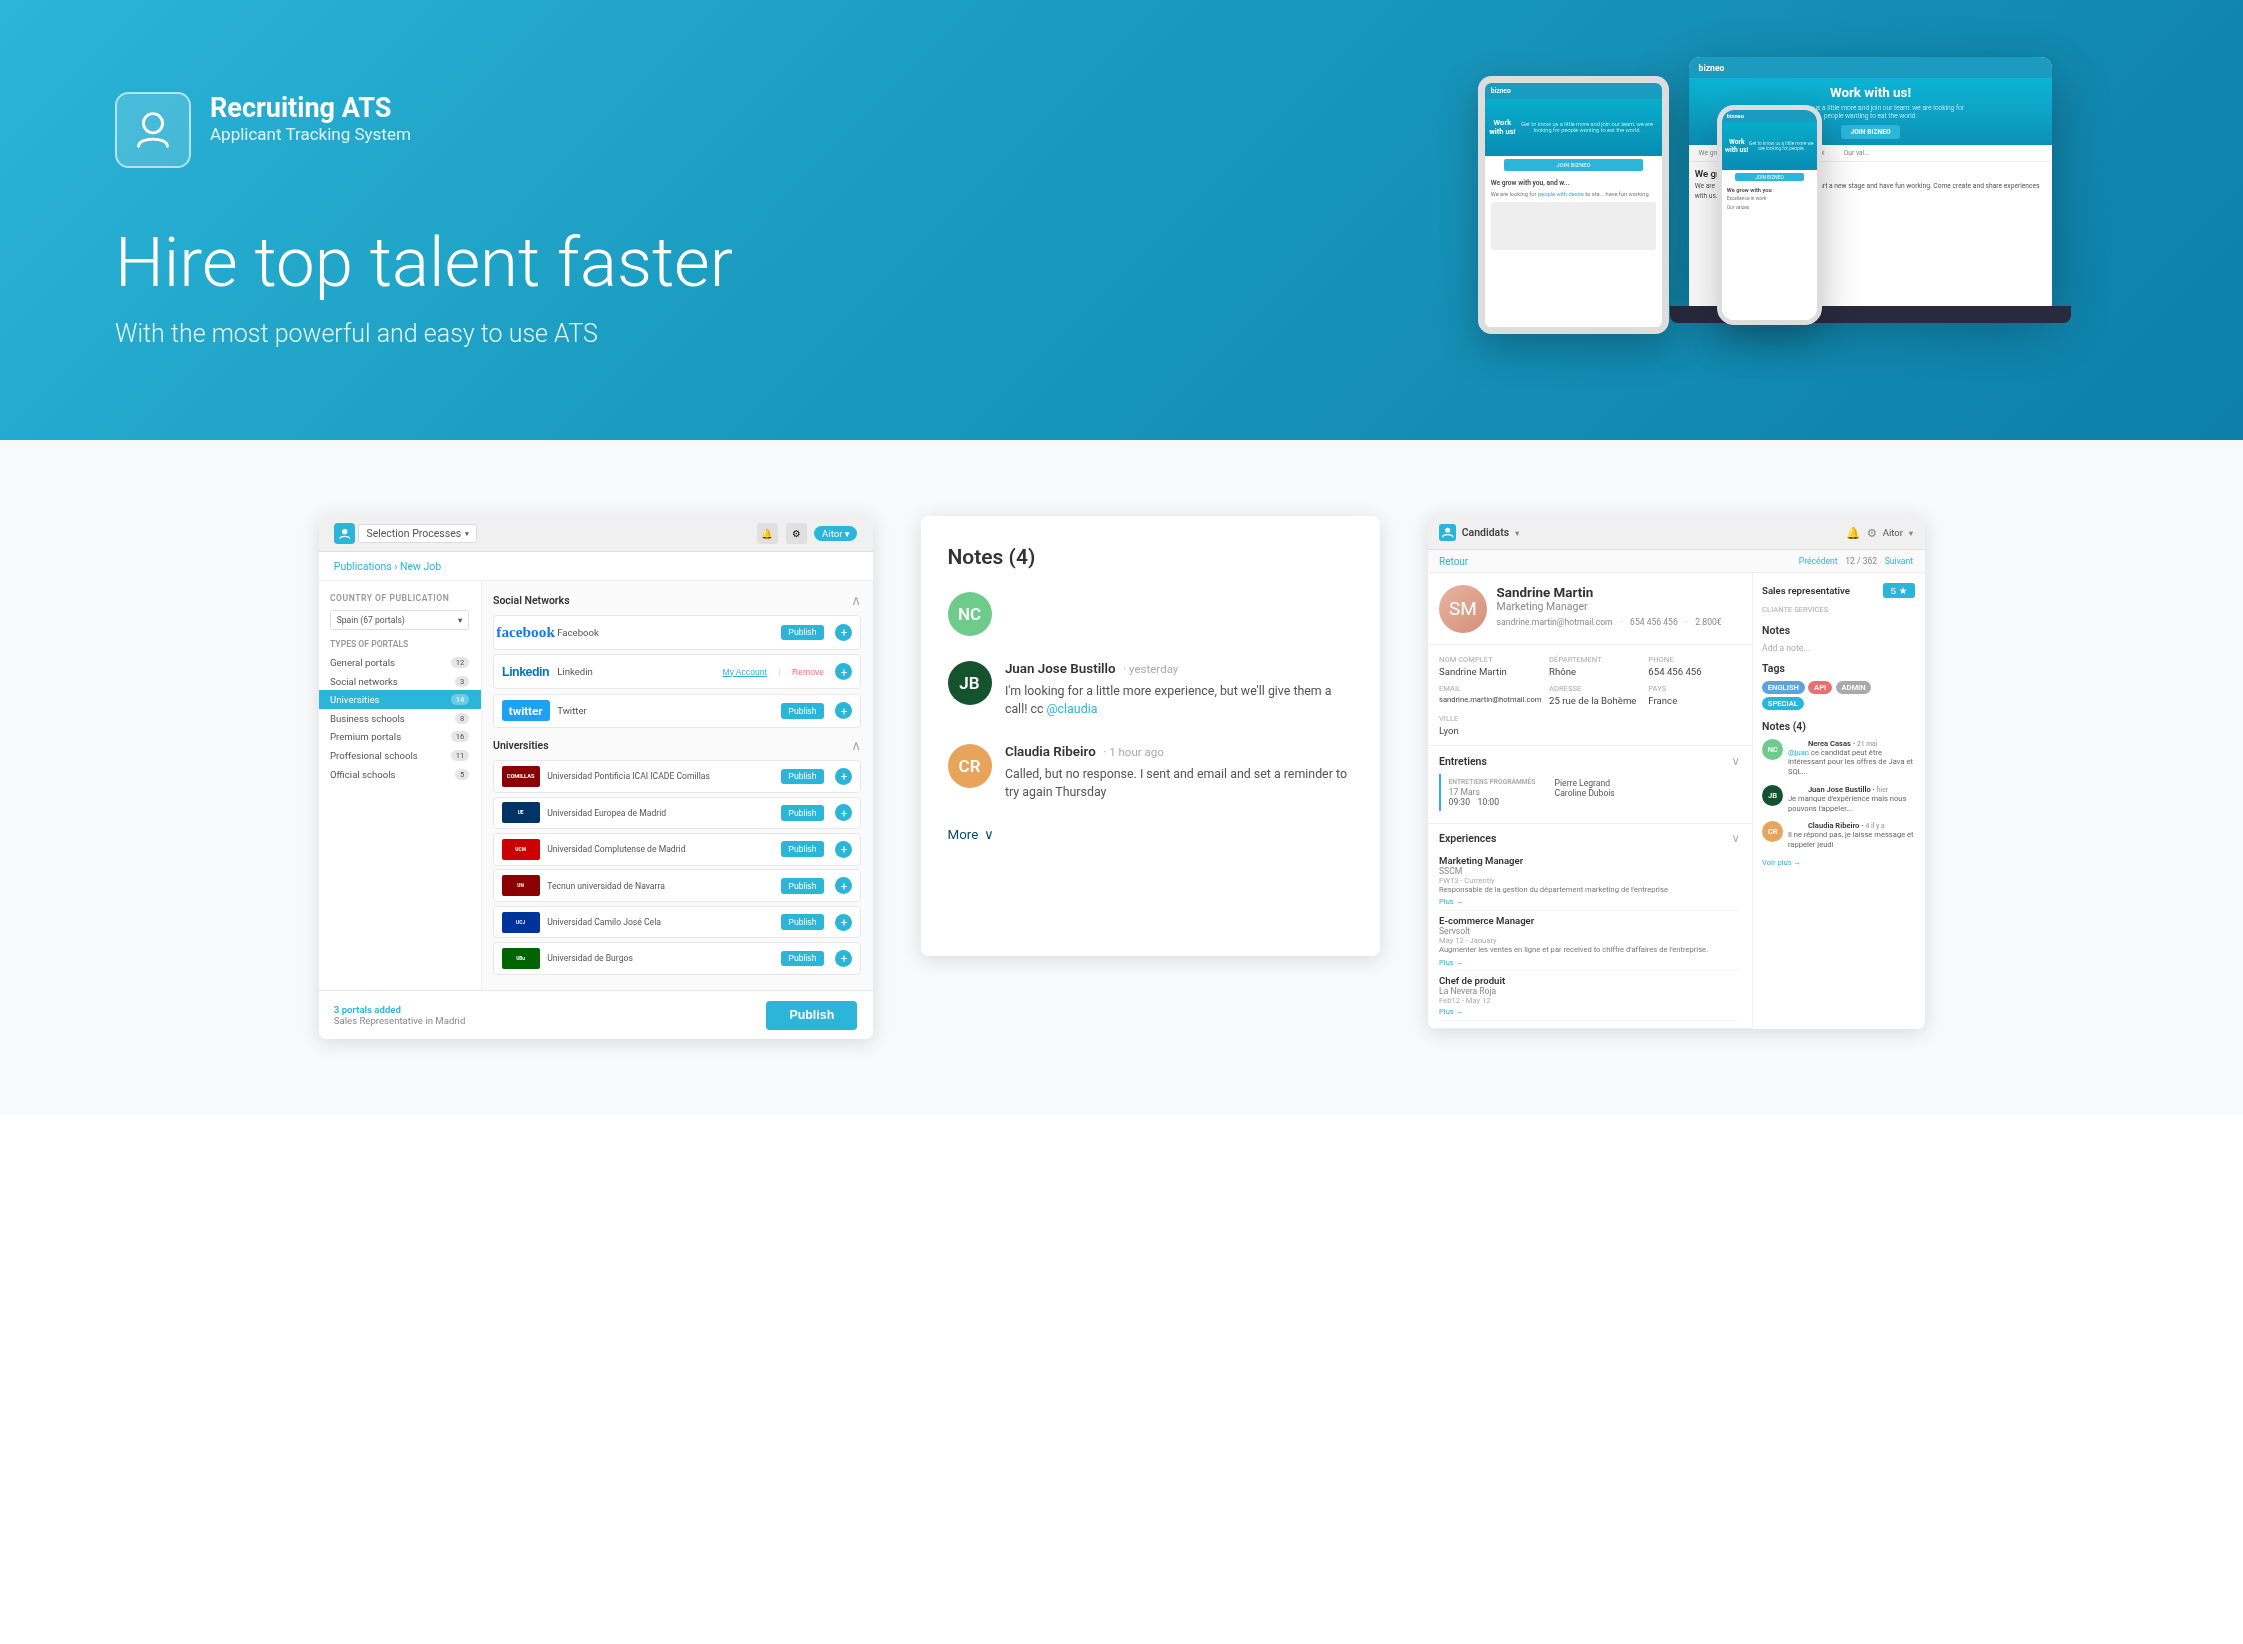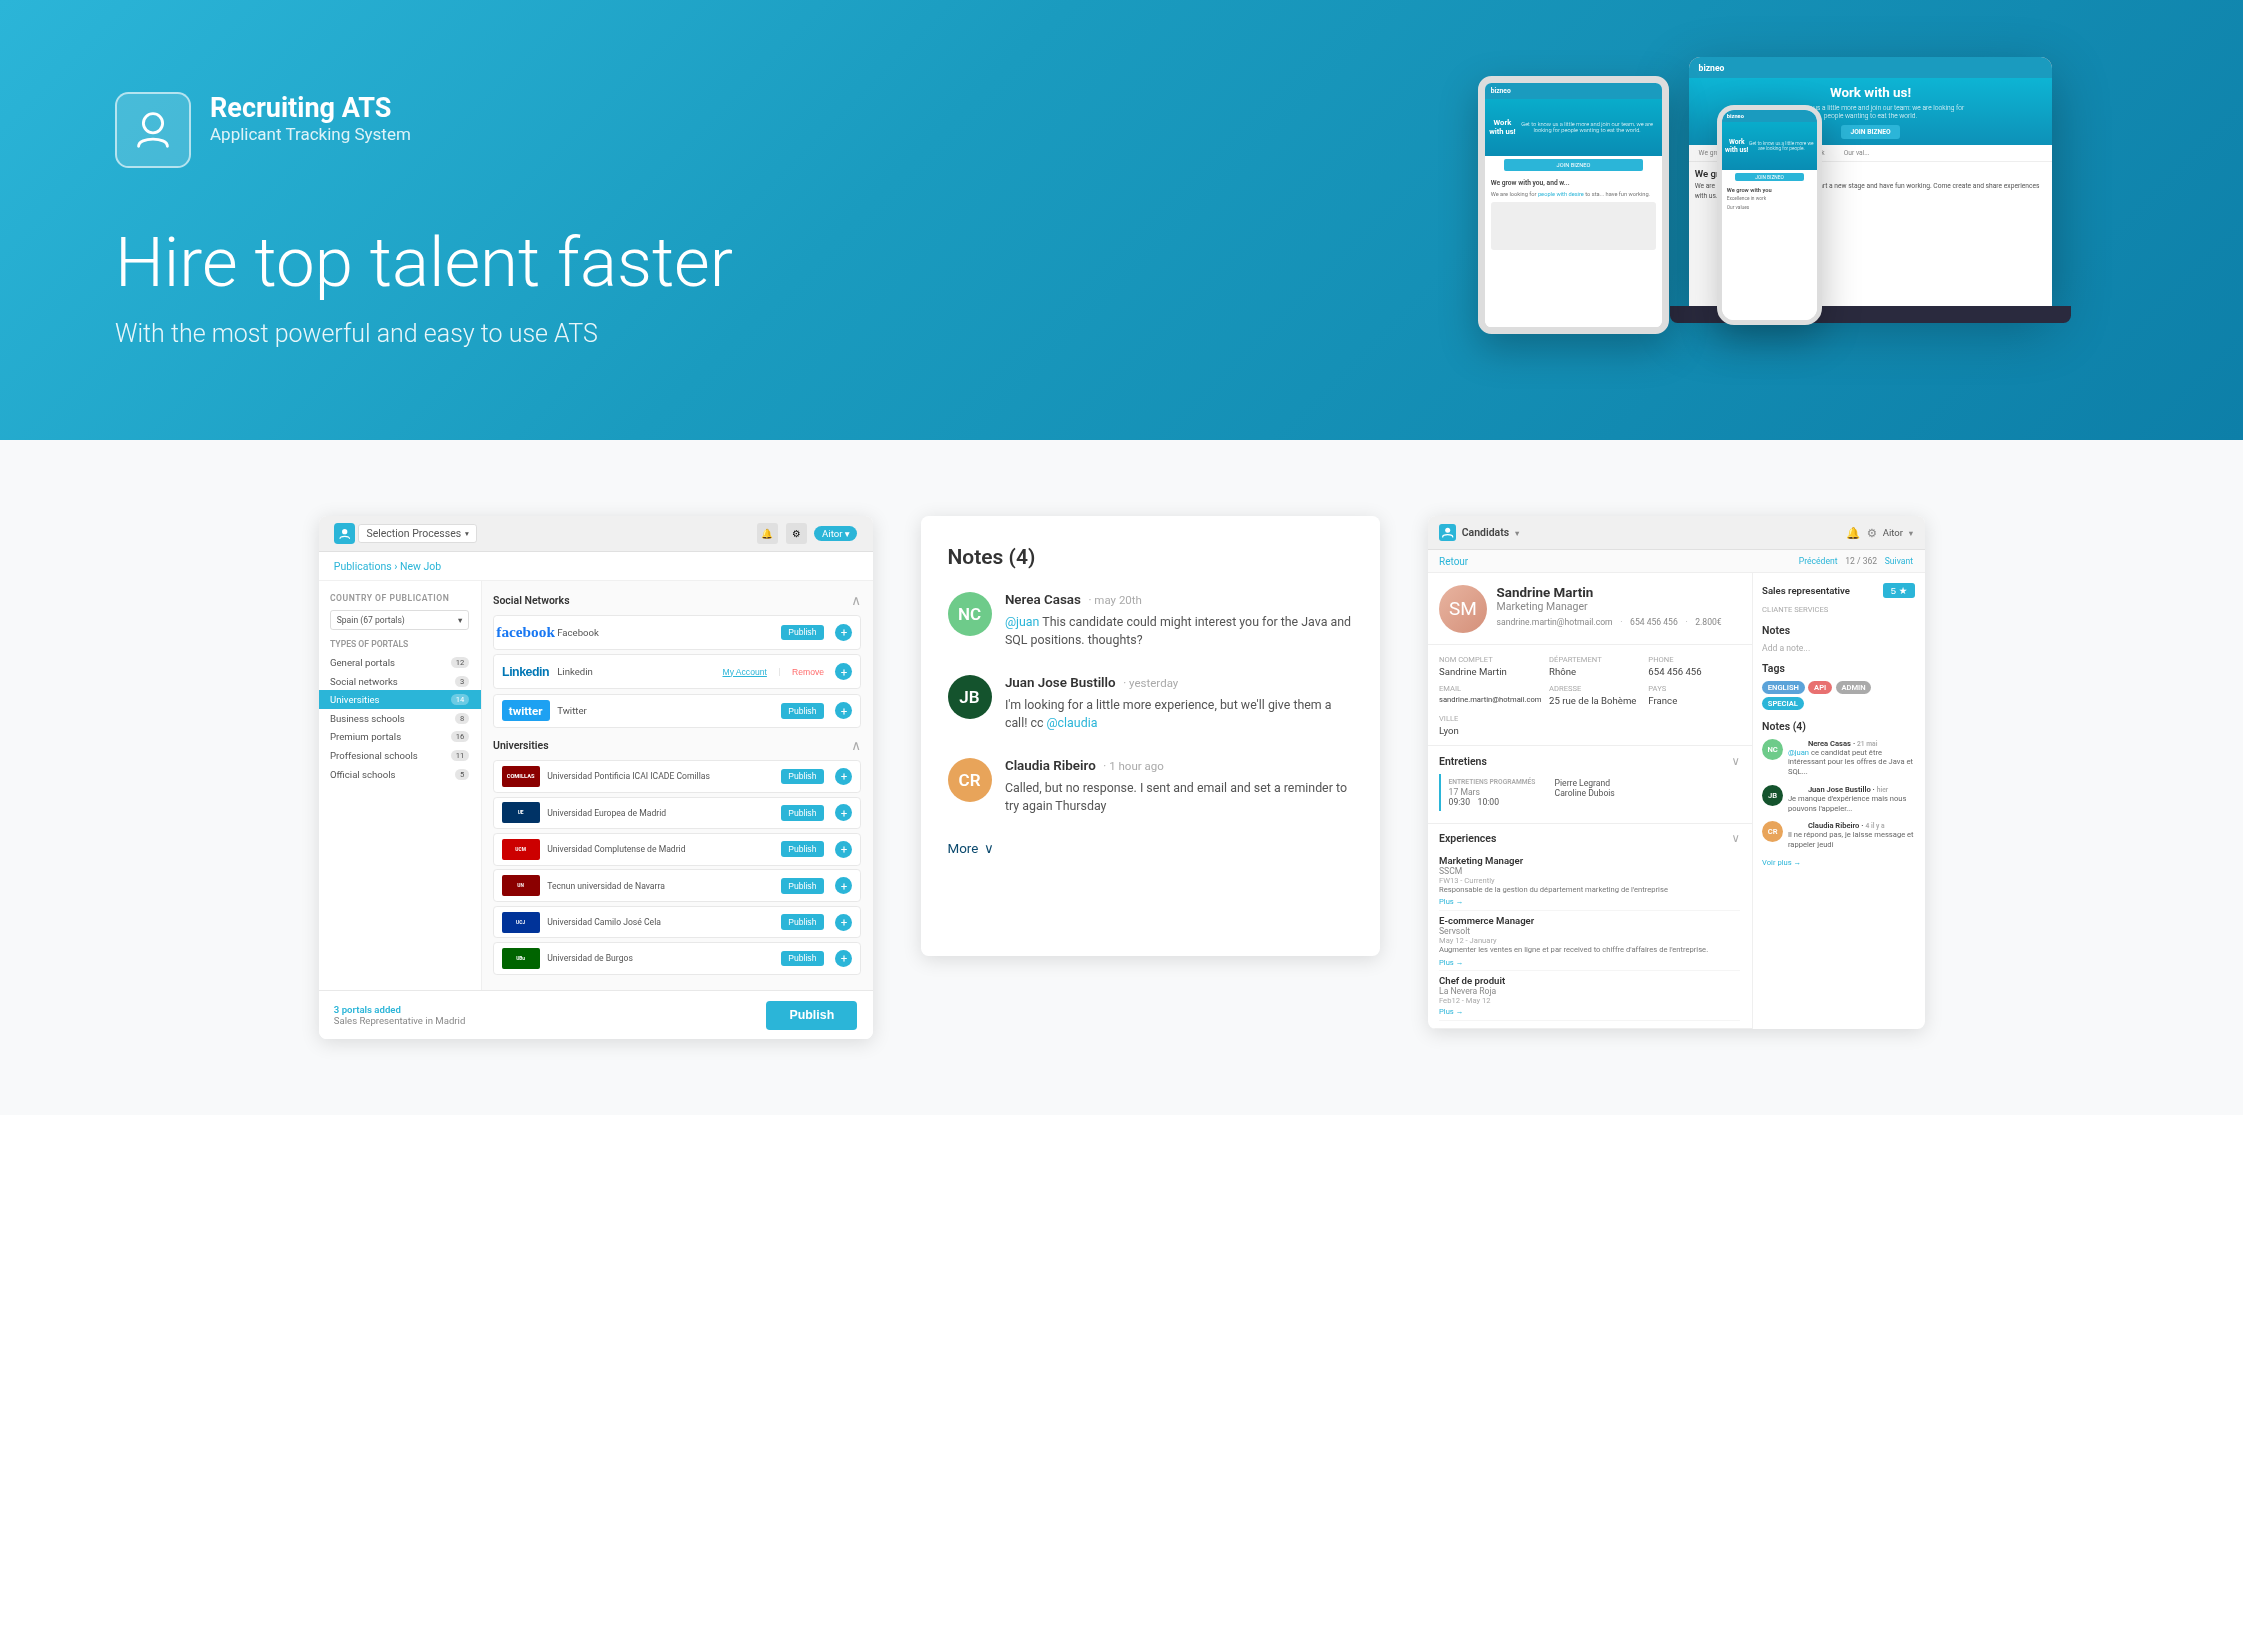--- a/index.html
+++ b/index.html
@@ -940,30 +940,20 @@
       </div>
       <button class="publish-main-btn">Publish</button>
     </div>
   </div>
 
   <div class="notes-panel">
     <h2 class="notes-title">Notes (4)</h2>
 
     <div class="note-item">
       <div class="note-avatar avatar-green">NC</div>
-      <div class="note-content">
-        <div class="note-header">
-          <span class="note-author">Nerea Casas</span>
-          <span class="note-time">· may 20th</span>
-        </div>
-        <div class="note-text">
-          <span class="note-mention">@juan</span>
-          <span> This candidate could might interest you for the Java and SQL positions. thoughts?</span>
-        </div>
-      </div>
     </div>
 
     <div class="note-item">
       <div class="note-avatar avatar-blue">JB</div>
       <div class="note-content">
         <div class="note-header">
           <span class="note-author">Juan Jose Bustillo</span>
           <span class="note-time">· yesterday</span>
         </div>
         <div class="note-text">

